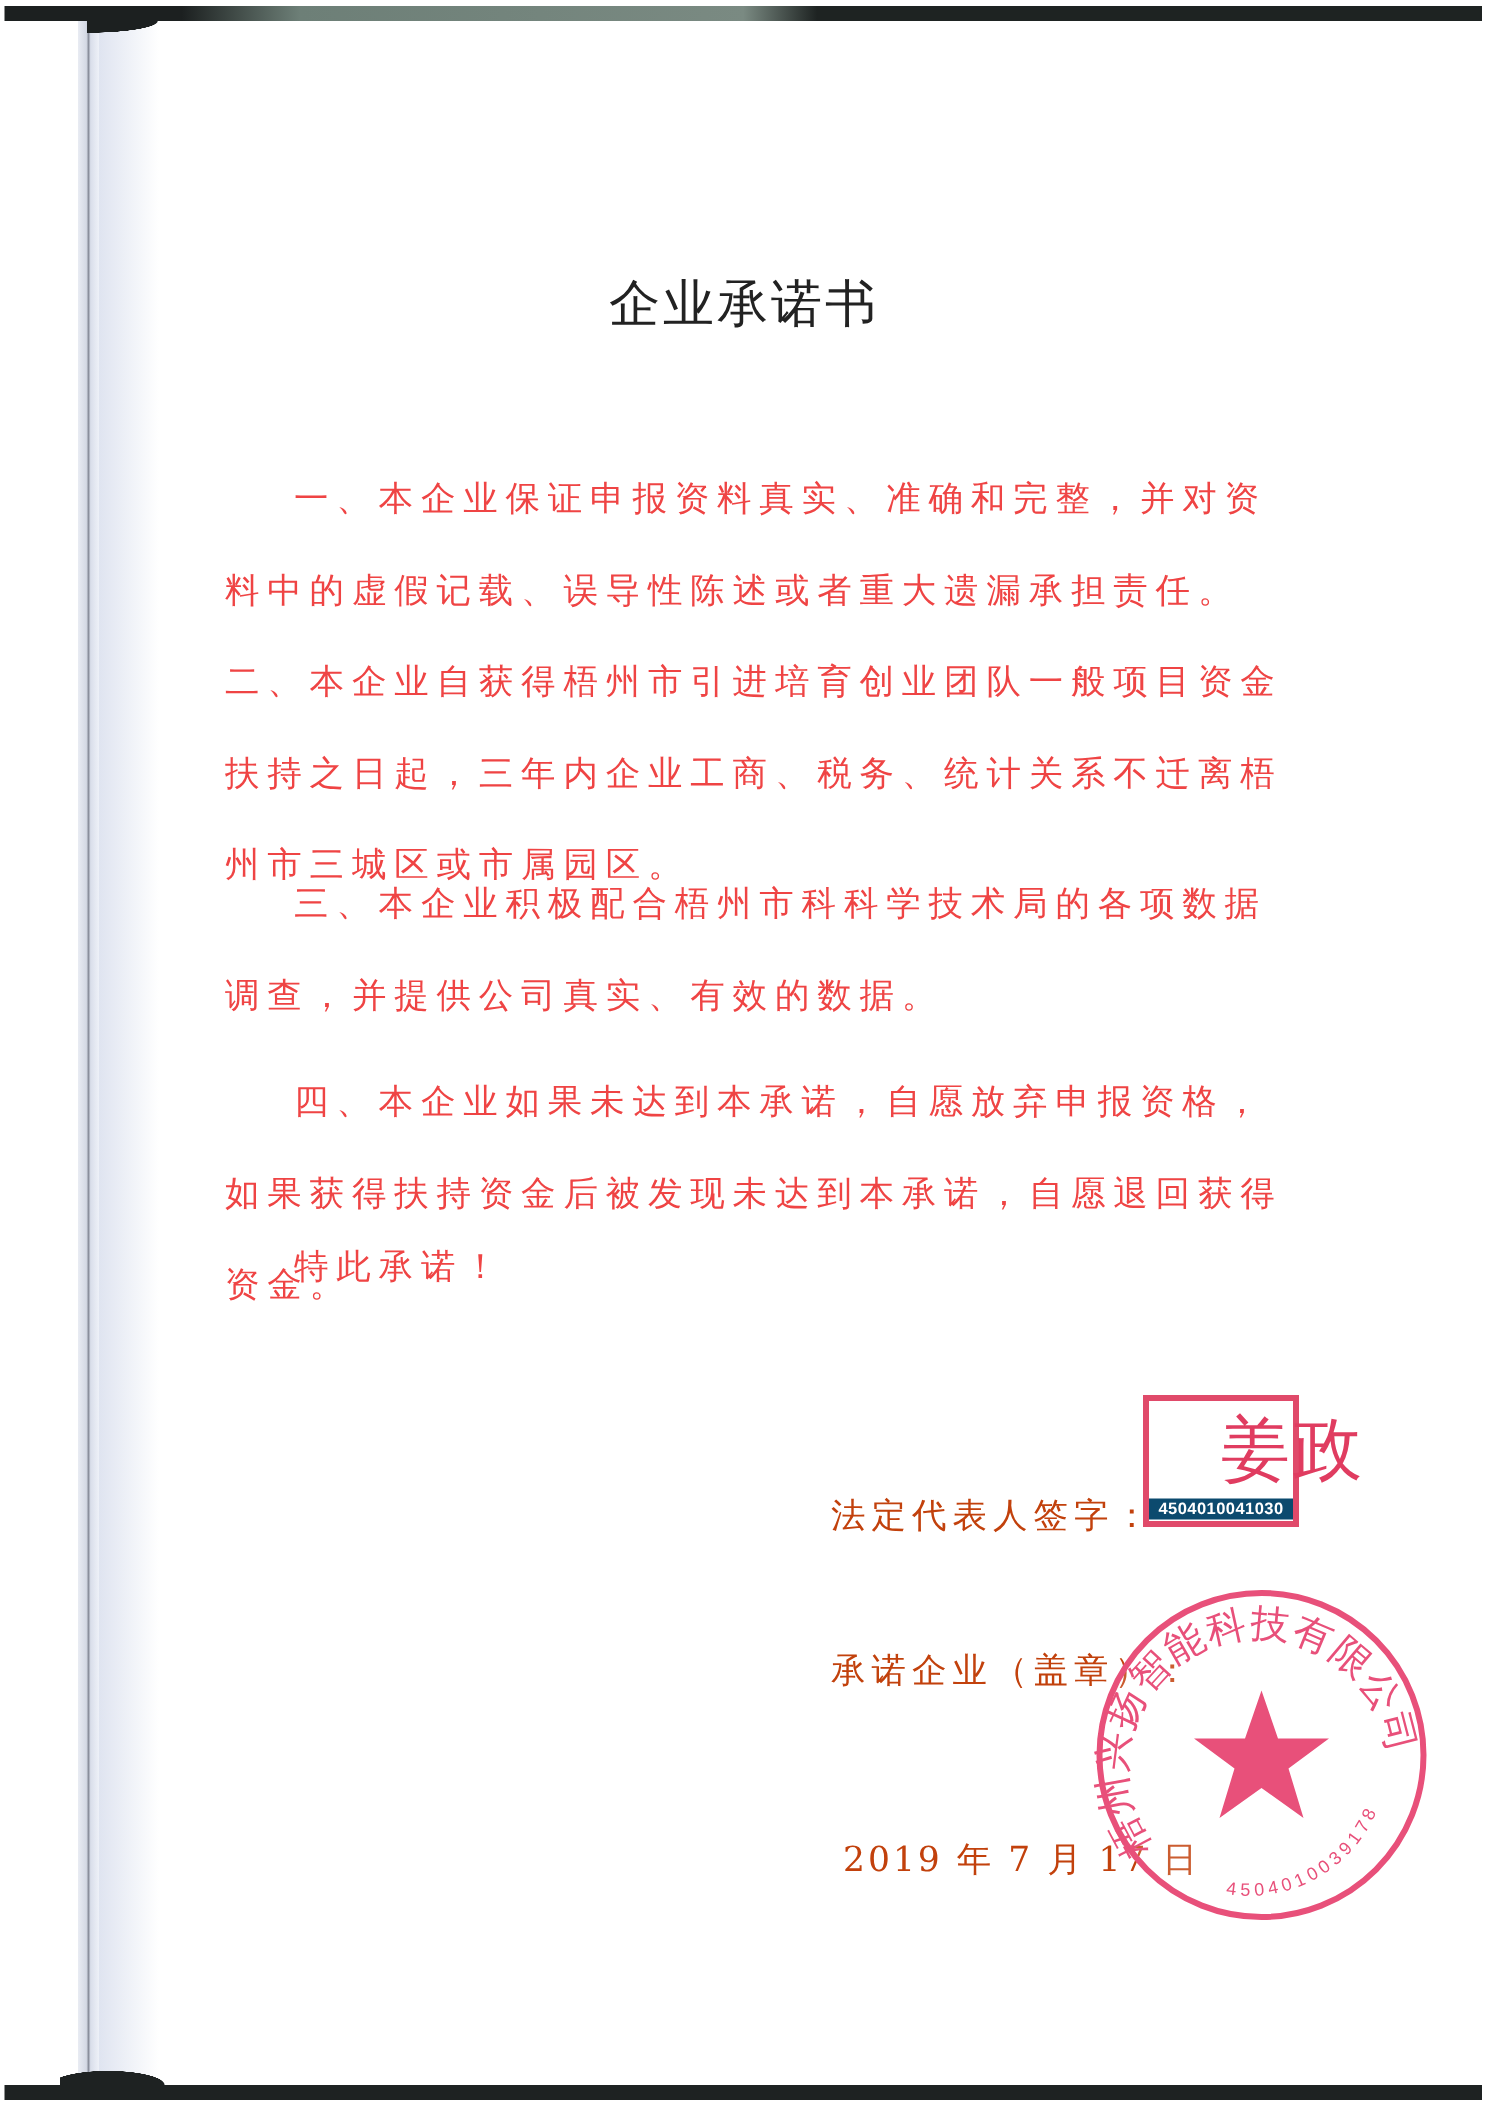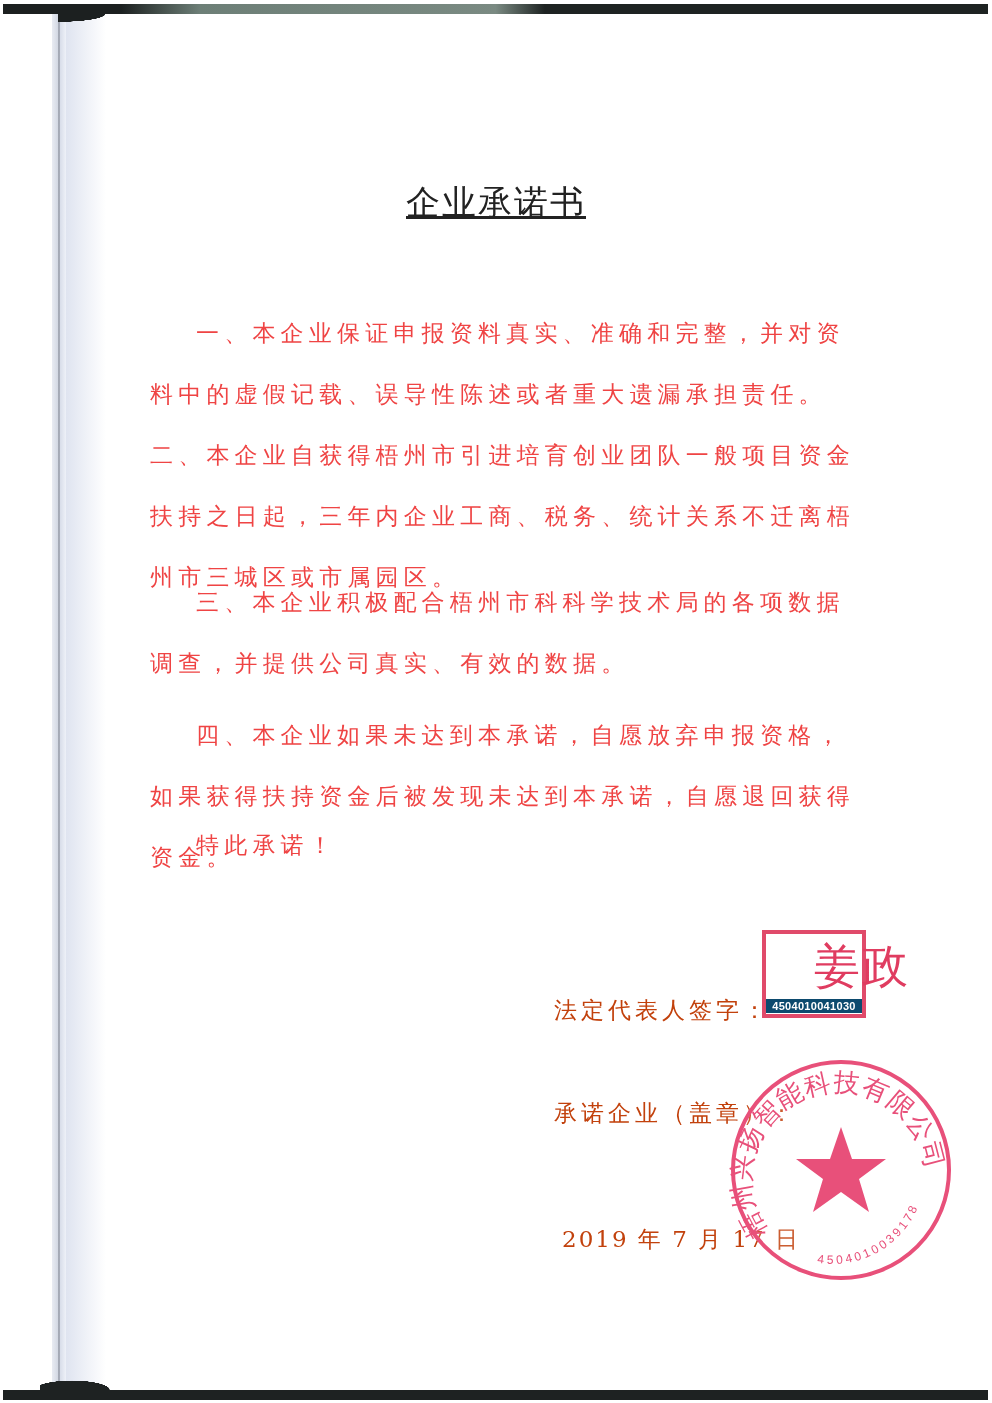--- a/index.html
+++ b/index.html
@@ -28,21 +28,21 @@
     .page-curl-top {
       position: absolute; left: 58px; top: 14px; width: 60px; height: 10px;
       background: radial-gradient(ellipse at 0% 0%, #1c2020 55%, transparent 56%);
     }
     .page-curl-bottom {
       position: absolute; left: 40px; top: 1378px; width: 80px; height: 12px;
       background: radial-gradient(ellipse at 40% 100%, #1e2222 55%, transparent 56%);
     }
     .title {
       position: absolute; left: 0; top: 180px; width: 992px; text-align: center;
-      font-size: 34px; letter-spacing: 2px; color: #222; text-decoration: underline;
+      font-size: 34px; letter-spacing: 2px; color: #222;
     }
     .para {
       position: absolute; left: 150px; width: 720px;
       font-size: 23px; line-height: 61px; letter-spacing: 5.2px; color: #ef4444;
       margin: 0;
     }
     .indent { text-indent: 46px; }
     .sig-label {
       position: absolute; font-size: 23px; letter-spacing: 4px; color: #c2410c;
     }

